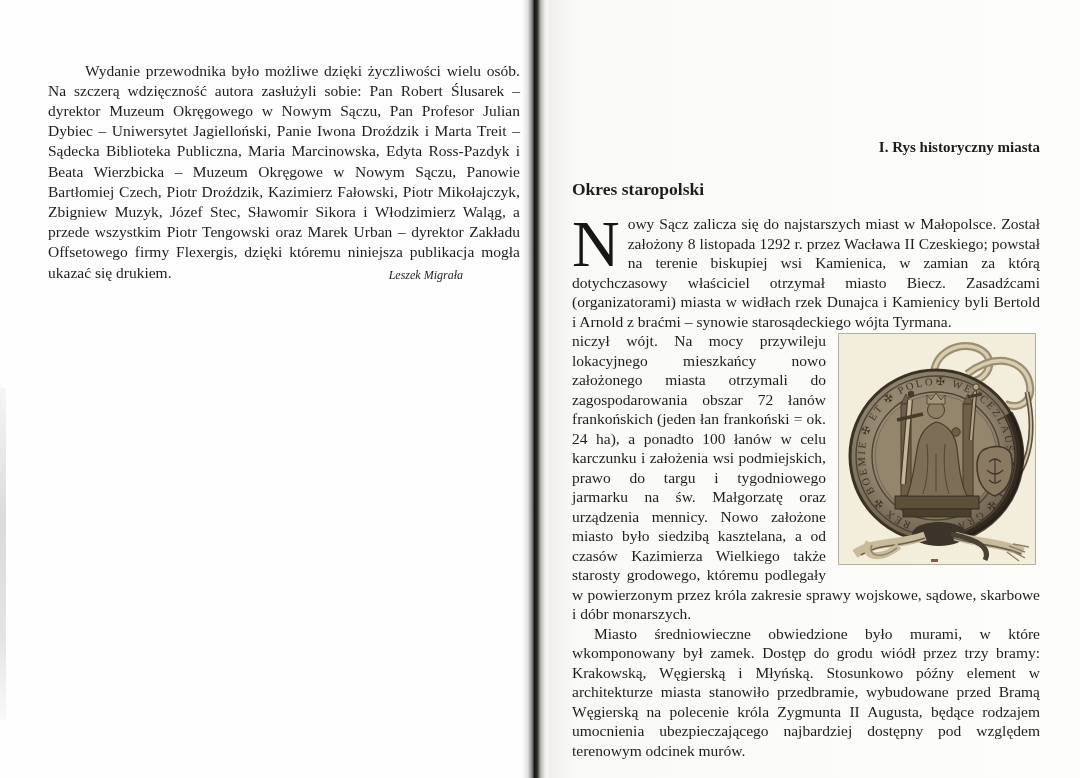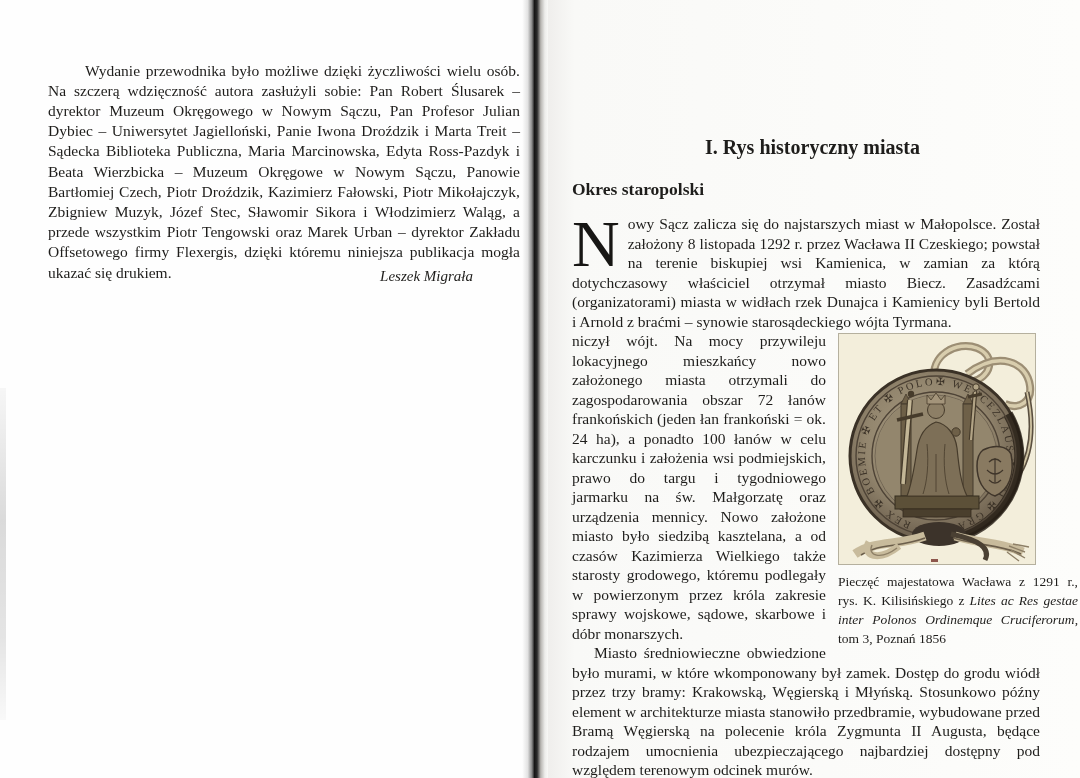--- a/index.html
+++ b/index.html
@@ -20,30 +20,30 @@
     background:linear-gradient(180deg,rgba(0,0,0,0.03),rgba(0,0,0,0.14) 40%,rgba(0,0,0,0.10) 75%,rgba(0,0,0,0.02));
   }
   .speck{position:absolute;left:562px;top:81px;width:6px;height:3px;background:#bcbcbc;border-radius:50%;transform:rotate(-25deg);opacity:.75;}
 
   
   .ack{
     position:absolute;left:48px;top:45px;width:472px;
     font-size:15.5px;line-height:20.2px;text-align:justify;text-indent:37px;
   }
   .signature{
-    position:absolute;left:58px;top:268px;width:472px;box-sizing:border-box;
-    padding-right:57px;text-align:right;font-style:italic;font-size:15px;
+    position:absolute;left:48px;top:268px;width:472px;box-sizing:border-box;
+    padding-right:57px;text-align:right;font-style:italic;font-size:12px;
   }
 
   
   .rp-content{
     position:absolute;left:572px;top:134px;width:468px;
     font-size:15.5px;line-height:19.5px;text-align:justify;
   }
-  .chapter-heading{font-size:20px;font-weight:bold;margin:0 0 18px 13px;line-height:26px;text-align:center;}
+  .chapter-heading{font-size:15px;font-weight:bold;margin:0 0 18px 13px;line-height:26px;text-align:right;}
   .section-heading{font-size:17.5px;font-weight:bold;margin:16px 0 14px 0;line-height:22px;text-align:left;}
   .rp-content p{margin:0;padding:0;}
   .dropcap{
     float:left;font-size:66px;line-height:50px;padding:5px 8px 0 0;color:#171614;
   }
   .indent{text-indent:22px;}
 
   
   .seal-figure{
     float:right;width:240px;margin:2px -38px 2px 12px;
@@ -147,21 +147,20 @@
             <path d="M86 204 C 60 214 40 209 22 221" fill="none" stroke="#6b5e4b" stroke-width="1.6"></path>
             <path d="M60 212 C 40 228 22 222 30 208" fill="none" stroke="#c8bb9c" stroke-width="7"></path>
             <path d="M58 214 C 42 226 28 222 33 211" fill="none" stroke="#8d7f66" stroke-width="1.4"></path>
             <path d="M116 202 C 142 210 160 208 184 218" fill="none" stroke="#c8bb9c" stroke-width="9"></path>
             <path d="M114 204 C 142 212 162 211 182 220" fill="none" stroke="#6b5e4b" stroke-width="1.6"></path>
             <path d="M112 200 C 140 206 152 214 146 226" fill="none" stroke="#4a4033" stroke-width="5"></path>
             <path d="M170 212 l16 6 M172 216 l14 8 M168 218 l12 9 M174 210 l16 3" stroke="#8d7f66" stroke-width="1.4"></path>
             <rect x="92" y="225" width="7" height="3" fill="#7a3b33" opacity="0.85"></rect>
           </svg>
         </div>
-        <figcaption class="figure-caption"><span>Pieczęć majestatowa Wacława z 1291 r., rys. K. Kilisińskiego z </span><span class="it">Lites ac Res gestae inter Polonos Ordinemque Cruciferorum</span><span>, tom 3, Poznań 1856</span></figcaption>
       </figure>
 
       <p>niczył wójt. Na mocy przywileju lokacyjnego mieszkańcy nowo założonego miasta otrzymali do zagospodarowania obszar 72 łanów frankońskich (jeden łan frankoński = ok. 24 ha), a ponadto 100 łanów w celu karczunku i założenia wsi podmiejskich, prawo do targu i tygodniowego jarmarku na św. Małgorzatę oraz urządzenia mennicy. Nowo założone miasto było siedzibą kasztelana, a od czasów Kazimierza Wielkiego także starosty grodowego, któremu podlegały w powierzonym przez króla zakresie sprawy wojskowe, sądowe, skarbowe i dóbr monarszych.</p>
       <p class="indent">Miasto średniowieczne obwiedzione było murami, w które wkomponowany był zamek. Dostęp do grodu wiódł przez trzy bramy: Krakowską, Węgierską i Młyńską. Stosunkowo późny element w architekturze miasta stanowiło przedbramie, wybudowane przed Bramą Węgierską na polecenie króla Zygmunta II Augusta, będące rodzajem umocnienia ubezpieczającego najbardziej dostępny pod względem terenowym odcinek murów.</p>
     </div>
   </div>
 
 </div>
 
 </body></html>

